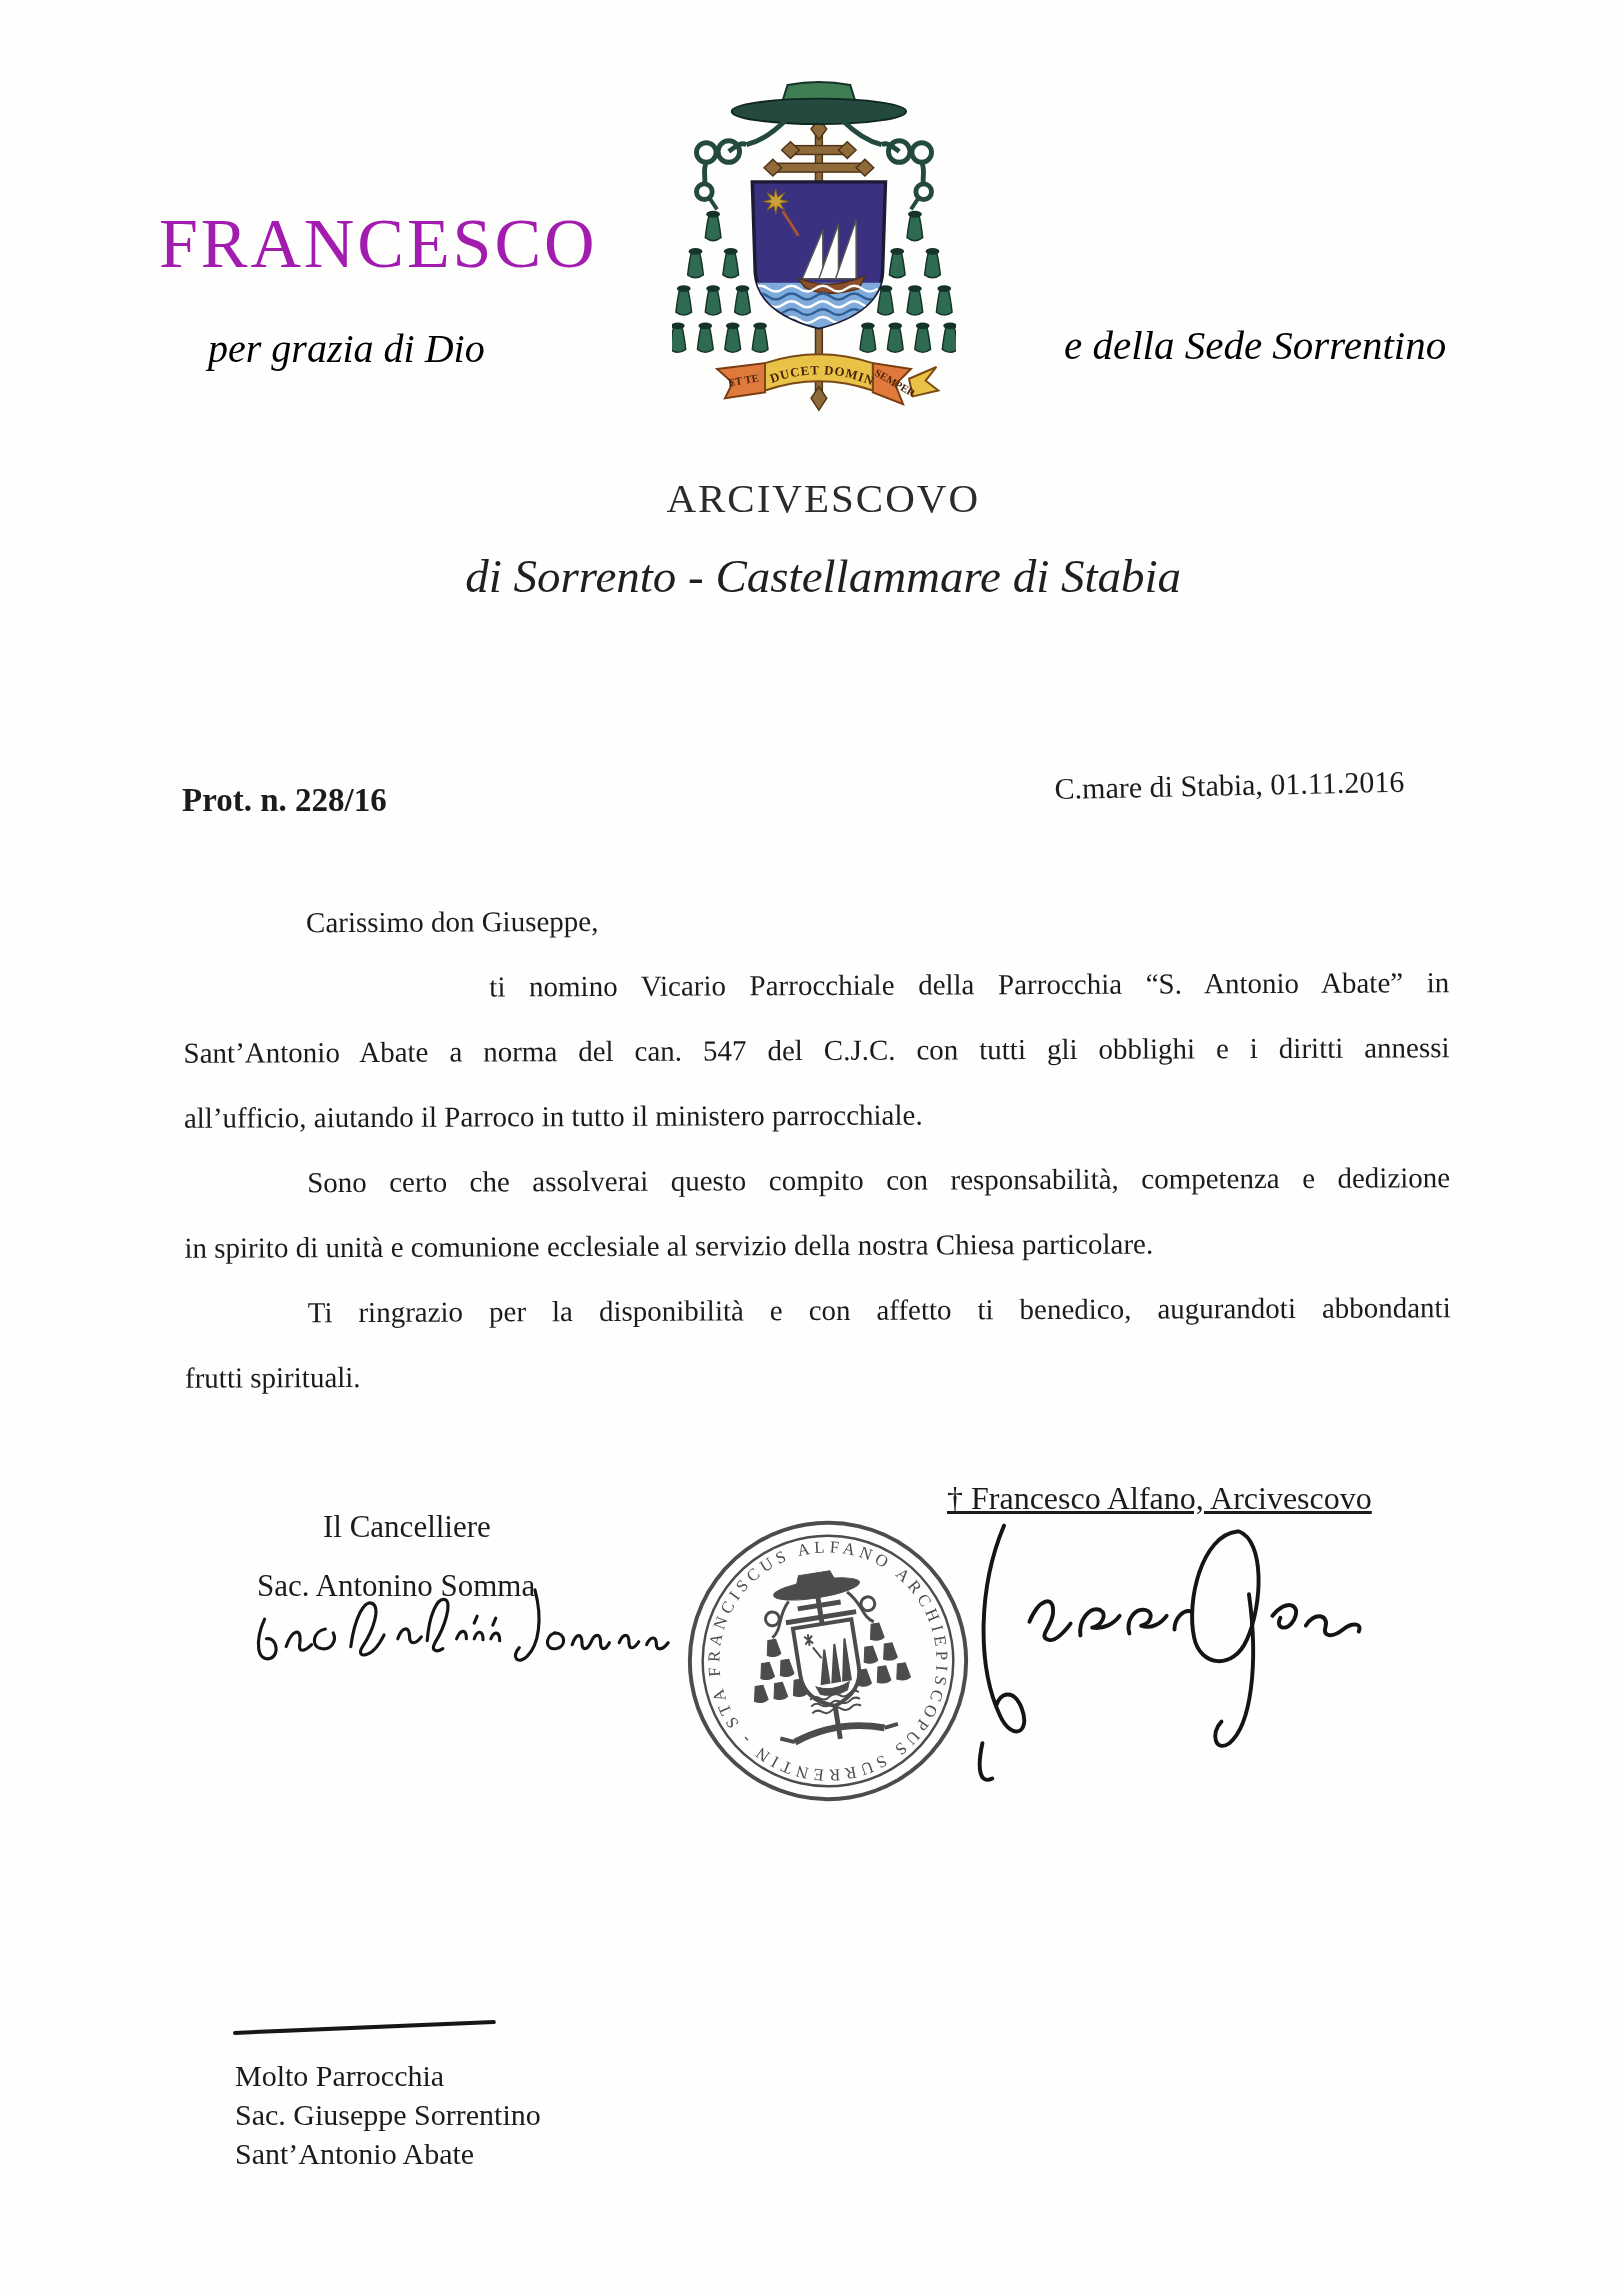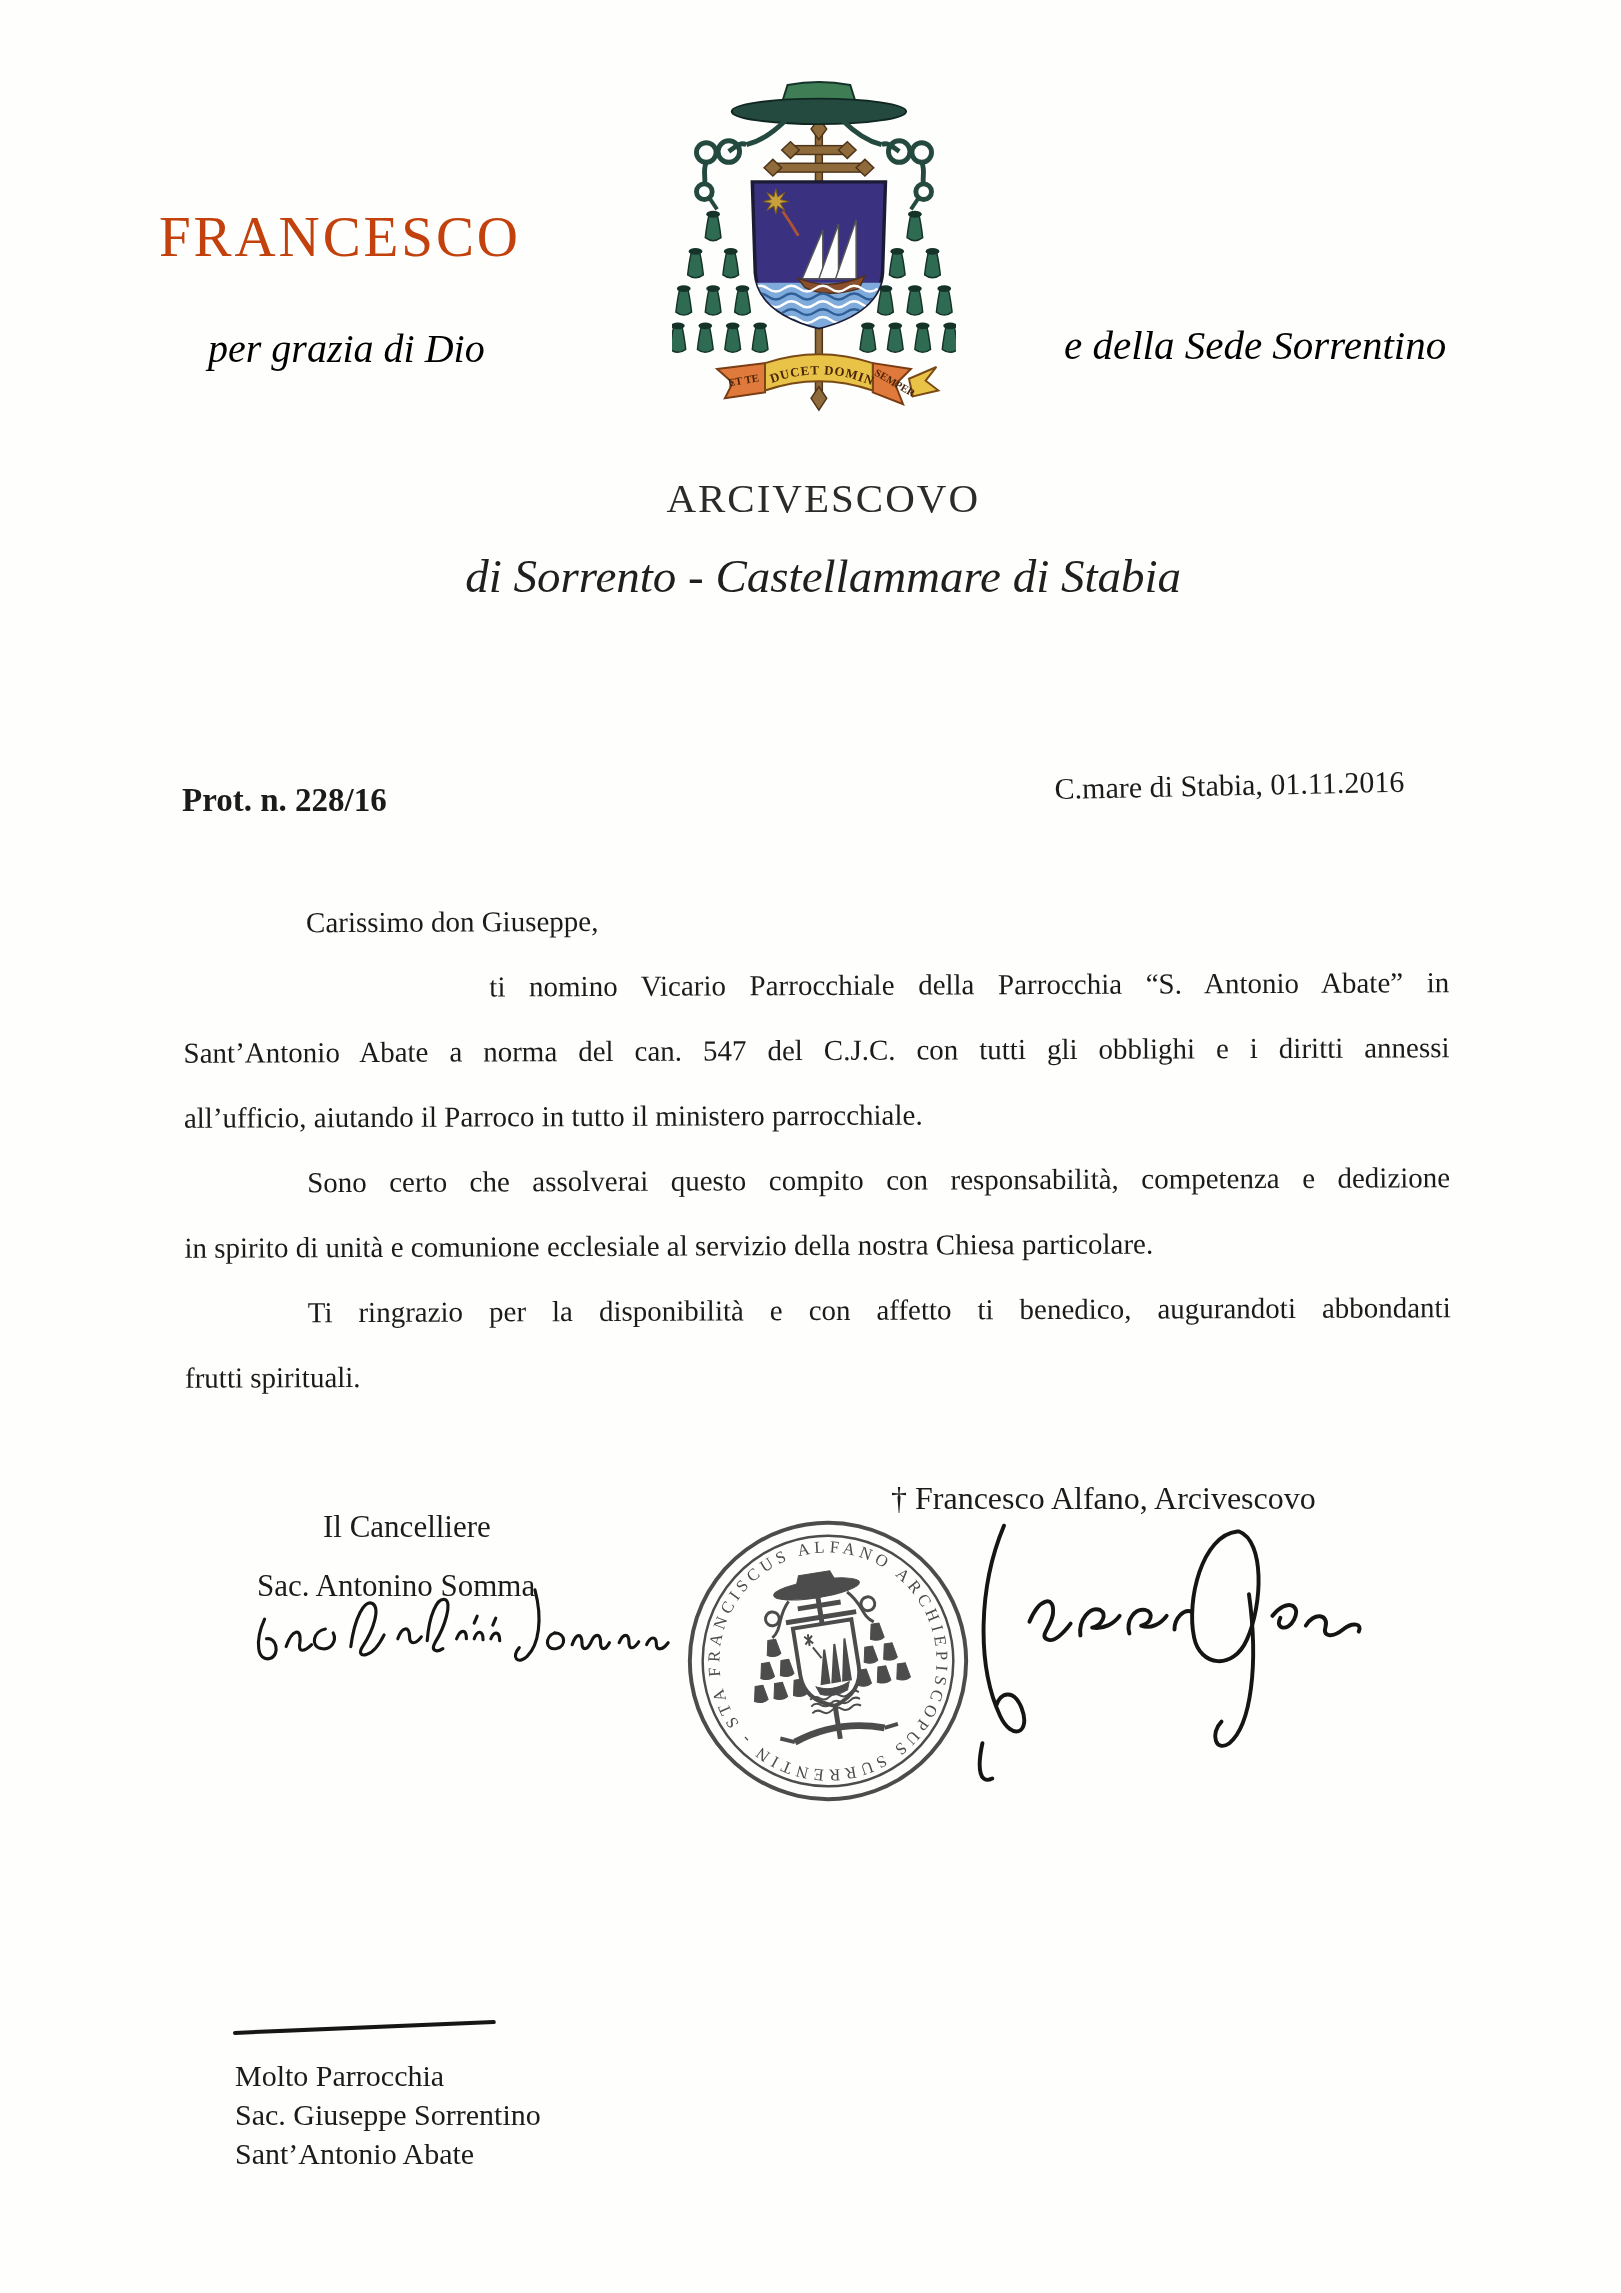--- a/index.html
+++ b/index.html
@@ -2,21 +2,21 @@
 <html><head>
 <meta charset="utf-8">
 <style>
   html,body{margin:0;padding:0;background:#e8e8e8;}
   .page{
     position:relative; width:1621px; height:2294px; margin:0 auto;
     background:#fefefdff; overflow:hidden;
     font-family:"Liberation Serif","DejaVu Serif",serif; color:#1b1b1b;
   }
   .abs{position:absolute;}
-  .name-big{font-size:57px; letter-spacing:2.9px; color:#c2410c; white-space:nowrap;}
+  .name-big{font-size:70px; letter-spacing:2.9px; color:#a21caf; white-space:nowrap;}
   .sub-ital{font-style:italic; font-size:40px; color:#000000; white-space:nowrap;}
   .role{left:0; right:0; text-align:center; font-size:41px; letter-spacing:2px; color:#2b2b2b; transform:translateX(12.7px);}
   .diocese{left:0; right:0; text-align:center; font-style:italic; font-size:47px; color:#1f1f1f; transform:translateX(12.7px);}
   .ref{font-size:33px; white-space:nowrap;font-weight:bold;}
   .dateline{font-size:30px; white-space:nowrap; transform:rotate(-1.2deg); transform-origin:left bottom;}
   .body-block{left:184px; top:888px; width:1266px; font-size:29px; line-height:65px; transform:rotate(-0.25deg);}
   .bline{min-height:65px; white-space:nowrap;}
   .just{text-align:justify; text-align-last:justify; white-space:normal;}
   .ind1{padding-left:123px;}
   .ind2{padding-left:306px;}
@@ -166,21 +166,21 @@
         <path d="M216,66 c4,-10 10,-10 10,0 m8,0 c3,-9 9,-9 9,1 m8,-1 c3,-8 9,-8 9,2"></path>
         <path d="M234,50 l3,-7 m16,9 l3,-7"></path>
         <path d="M296,16 c8,30 4,56 -8,68 c-9,9 -17,1 -8,-9"></path>
         <path d="M316,60 c-10,4 -10,18 2,16 c10,-2 10,-16 -2,-16"></path>
         <path d="M334,72 c4,-12 10,-12 10,-2 c0,8 5,8 9,0 c4,-10 10,-10 10,0 c0,8 5,8 9,0"></path>
         <path d="M382,70 c4,-10 10,-10 10,0 c0,7 5,7 10,-1 m8,3 c4,-9 10,-9 10,0 c0,6 6,6 12,-2"></path>
       </g>
     </svg>
   </div>
 
-  <div class="abs attest" style="left:891px; top:1480px;">† Francesco Alfano, Arcivescovo</div>
+  <div class="abs attest" style="left:947px; top:1480px;text-decoration:underline;">† Francesco Alfano, Arcivescovo</div>
   <div class="abs" style="left:953px; top:1498px; width:441px; height:316px;">
     <svg width="441" height="316" viewBox="0 0 450 322">
       <g fill="none" stroke="#151515" stroke-width="4" stroke-linecap="round" stroke-linejoin="round">
         <path d="M52,28 C26,90 24,170 48,222 C60,248 80,240 70,214 C62,194 48,198 44,212"></path>
         <path d="M30,250 C24,278 28,292 40,286"></path>
         <path d="M78,126 c10,-24 26,-28 24,-8 c-2,14 -14,22 -6,26 c8,4 18,-8 24,-16"></path>
         <path d="M130,140 c-2,-16 10,-30 20,-26 c8,4 2,16 -8,18 c12,2 22,-4 28,-12"></path>
         <path d="M180,138 c-4,-14 6,-26 16,-24 c10,2 6,14 -4,16 c10,4 20,-2 26,-10"></path>
         <path d="M226,134 c0,-12 10,-22 18,-18"></path>
         <path d="M290,34 C254,38 238,104 246,142 C252,172 286,176 300,144 C316,108 318,44 292,34 Z"></path>

